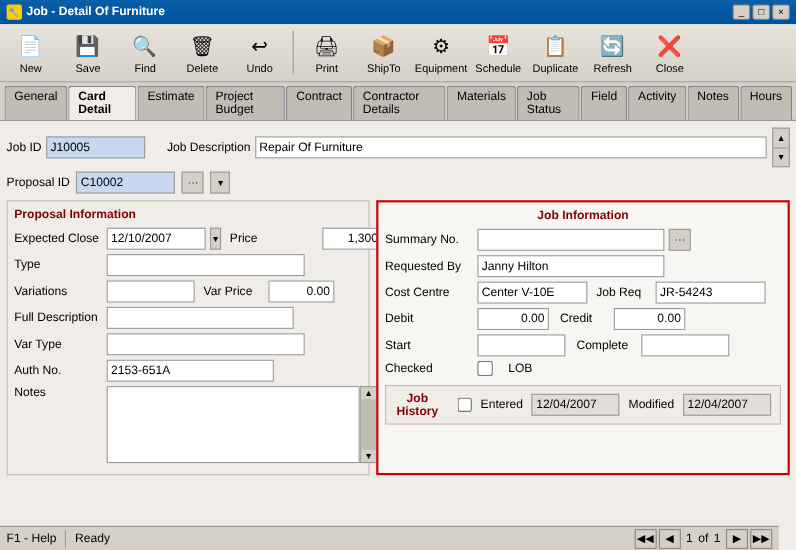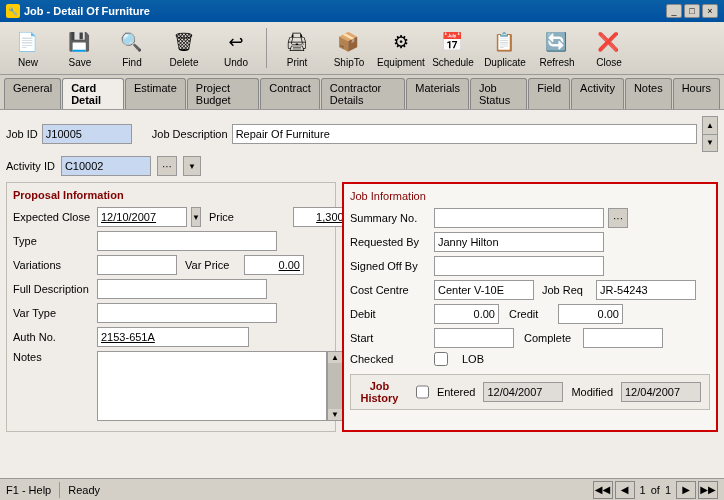--- a/index.html
+++ b/index.html
@@ -91,40 +91,40 @@
     .left-panel {
       width: 330px;
       border: 1px solid #c0bdb5;
       background: #f0ede8;
       padding: 6px;
     }
     .panel-title { color: #800000; font-weight: bold; margin-bottom: 6px; font-size: 11px; }
     .form-row { display: flex; align-items: center; gap: 4px; margin-bottom: 4px; }
     .lbl { min-width: 80px; color: #000; }
     .lbl-sm { min-width: 55px; color: #000; }
-    .inp { height: 20px; border: 1px solid #999; background: white; padding: 1px 3px; font-size: 11px; text-decoration: underline; }
+    .inp { height: 20px; border: 1px solid #999; background: white; padding: 1px 3px; font-size: 11px; }
     .inp-date { width: 90px; }
     .inp-price { width: 70px; text-align: right; }
     .inp-var { width: 80px; }
     .inp-varprice { width: 60px; text-align: right; }
     .inp-full { width: 170px; }
     .inp-type { width: 180px; }
     .inp-auth { width: 152px; }
     .inp-notes-area { width: 230px; height: 70px; border: 1px solid #999; background: white; resize: none; font-size: 11px; }
     .dropdown-arrow { height: 20px; width: 18px; border: 1px solid #999; background: #d4d0c8; cursor: pointer; display: flex; align-items: center; justify-content: center; font-size: 8px; }
     .btn-ellipsis { height: 20px; width: 20px; border: 1px solid #999; background: #d4d0c8; cursor: pointer; display: flex; align-items: center; justify-content: center; font-size: 10px; }
 
     
     .right-panel {
       flex: 1;
       border: 2px solid #cc0000;
       background: #f8f6f2;
       padding: 6px;
     }
-    .right-title { color: #800000; font-weight: normal; margin-bottom: 6px; font-size: 11px; }
+    .right-title { color: #800000; font-weight: bold; margin-bottom: 6px; font-size: 11px; text-align: center; }
     .r-row { display: flex; align-items: center; gap: 4px; margin-bottom: 4px; }
     .r-lbl { min-width: 80px; color: #000; }
     .r-inp { height: 20px; border: 1px solid #999; background: white; padding: 1px 3px; font-size: 11px; }
     .r-inp-long { width: 170px; }
     .r-inp-mid { width: 100px; }
     .r-inp-sm { width: 65px; text-align: right; }
     .r-inp-date { width: 80px; }
 
     
     .job-history {
@@ -141,21 +141,21 @@
     
     .status-bar {
       background: #d4d0c8;
       border-top: 1px solid #999;
       padding: 2px 6px;
       display: flex;
       align-items: center;
       gap: 8px;
       height: 22px;
       position: absolute;
-      bottom: 0; left: 0; right: 0;
+      bottom: 0; left: 0; right: 16px;
     }
     .status-sep { width: 1px; height: 16px; background: #999; }
     .nav-controls { display: flex; align-items: center; gap: 2px; margin-left: auto; }
     .nav-btn { width: 20px; height: 18px; border: 1px solid #888; background: #d4d0c8; cursor: pointer; display: flex; align-items: center; justify-content: center; font-size: 10px; }
 
     .content-wrapper {
       display: flex; flex-direction: column;
       height: calc(500px - 22px);
       position: relative;
     }
@@ -253,21 +253,21 @@
       <div class="field-group" style="flex:1;">
         <span class="field-label" style="margin-left:10px;">Job Description</span>
         <input type="text" class="field-input" style="flex: 1 1 0%; width: 300px;" value="Repair Of Furniture">
         <div style="display:flex; flex-direction:column; border:1px solid #999; height:36px; width:16px; background:#d4d0c8; margin-left:1px;">
           <div style="flex:1; border-bottom:1px solid #999; cursor:pointer; display:flex; align-items:center; justify-content:center; font-size:8px;">▲</div>
           <div style="flex:1; cursor:pointer; display:flex; align-items:center; justify-content:center; font-size:8px;">▼</div>
         </div>
       </div>
     </div>
     <div style="display:flex; align-items:center; gap:6px; margin-bottom:6px;">
-      <span class="field-label">Activity ID</span>
+      <span class="field-label">Proposal ID</span>
       <input type="text" class="field-input blue-bg" style="width: 90px;" value="C10002">
       <div class="btn-ellipsis">···</div>
       <div class="dropdown-arrow">▼</div>
     </div>
 
     <div class="panels">
 
       <div class="left-panel">
         <div class="panel-title">Proposal Information</div>
 
@@ -326,24 +326,20 @@
           <span class="r-lbl">Summary No.</span>
           <input type="text" class="r-inp r-inp-long" value="" style="">
           <div class="btn-ellipsis">···</div>
         </div>
 
         <div class="r-row">
           <span class="r-lbl">Requested By</span>
           <input type="text" class="r-inp r-inp-long" value="Janny Hilton" style="">
         </div>
 
-        <div class="r-row">
-          <span class="r-lbl">Signed Off By</span>
-          <input type="text" class="r-inp r-inp-long" value="" style="">
-        </div>
 
         <div class="r-row">
           <span class="r-lbl">Cost Centre</span>
           <input type="text" class="r-inp r-inp-mid" value="Center V-10E" style="">
           <span class="r-lbl" style="margin-left:4px; min-width:50px;">Job Req</span>
           <input type="text" class="r-inp r-inp-mid" value="JR-54243" style="">
         </div>
 
         <div class="r-row">
           <span class="r-lbl">Debit</span>

